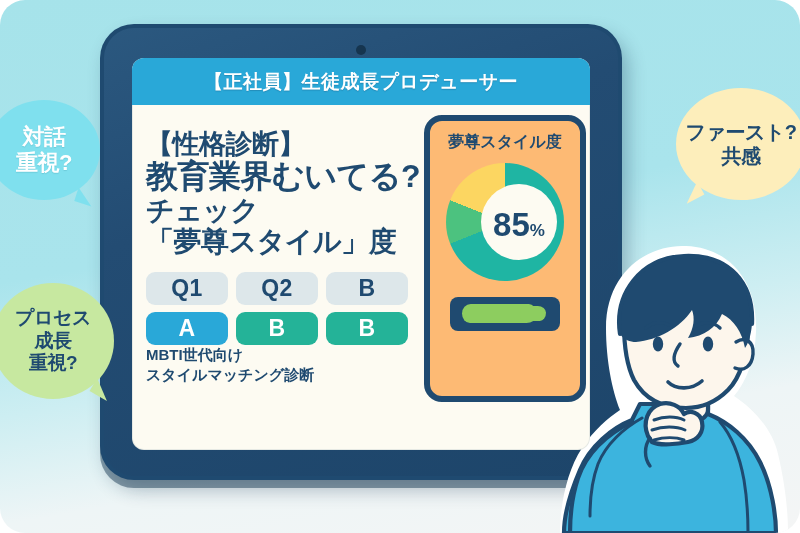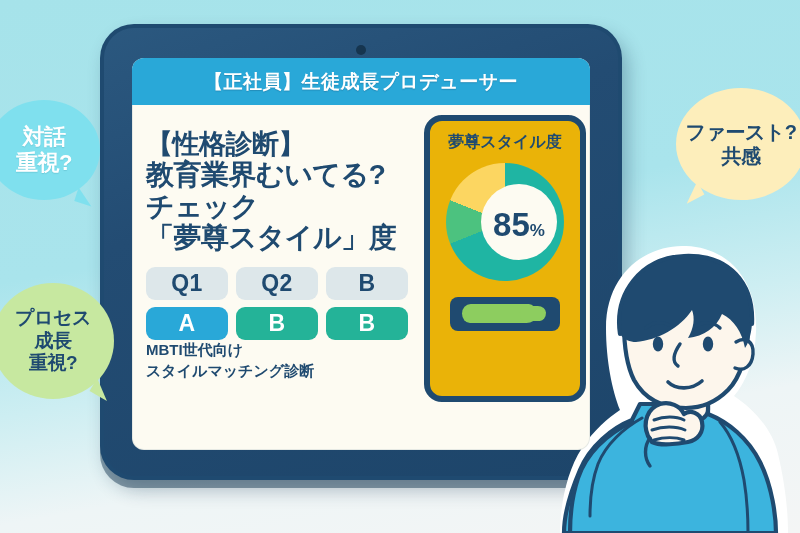--- a/index.html
+++ b/index.html
@@ -4,20 +4,21 @@
 <style>
   html,body{margin:0;padding:0;}
   body{
     width:800px;height:533px;overflow:hidden;
     font-family:"Liberation Sans","DejaVu Sans",sans-serif;
     position:relative;
   }
   #stage{
     position:absolute;inset:0;width:800px;height:533px;overflow:hidden;
     background:linear-gradient(170deg,#a6e3ea 0%,#a9e4ec 42%,#cdeef2 62%,#eef5f6 78%,#f4f5f5 100%);
+    border-radius:25px;
   }
   
   #tablet{
     position:absolute;left:100px;top:24px;width:522px;height:456px;
     background:#1f4a70;border-radius:34px;
     box-shadow:0 8px 0 rgba(16,48,76,.45), 6px 10px 18px rgba(20,50,80,.30);
   }
   #tablet:before{ 
     content:"";position:absolute;inset:4px;border-radius:30px;
     background:linear-gradient(160deg,#2b587f 0%,#234c73 35%,#1d456a 100%);
@@ -40,39 +41,39 @@
     text-shadow:0 1px 1px rgba(20,60,95,.25);white-space:nowrap;
   }
   
   #screen-body{position:relative;height:345px;}
   #left-col{position:absolute;left:14px;top:24px;width:268px;}
   .heading-line{
     color:#1f4a70;font-weight:bold;font-size:28px;line-height:1.12;
     letter-spacing:-.5px;white-space:nowrap;
   }
   #heading-l1{font-size:27px;}
-  #heading-l2{font-size:28px;}
+  #heading-l2{font-size:32px;}
   #heading-l3{font-size:28px;}
   #heading-l4{font-size:28px;}
   
   #answer-grid{margin-top:14px;display:flex;flex-direction:column;gap:7px;width:262px;}
   .answer-row{display:flex;gap:8px;}
   .pill{
     width:82px;height:33px;border-radius:9px;display:flex;align-items:center;justify-content:center;
     font-weight:bold;font-size:23px;letter-spacing:.5px;
   }
   .pill.q{background:#dde7ea;color:#1f4a70;}
   .pill.sel-blue{background:#29a8d8;color:#ffffff;}
   .pill.sel-teal{background:#24b398;color:#ffffff;}
   
   #caption{margin-top:0;color:#1f4a70;font-size:15px;font-weight:bold;line-height:1.38;}
   
   #score-card{
     position:absolute;left:292px;top:10px;width:150px;height:275px;
-    border:6px solid #1f4a70;border-radius:18px;background:#eab308;
+    border:6px solid #1f4a70;border-radius:18px;background:#fdba74;
     display:flex;flex-direction:column;align-items:center;
   }
   #score-label{
     margin-top:11px;color:#1f4a70;font-weight:bold;font-size:16px;white-space:nowrap;
   }
   #donut-wrap{position:relative;width:118px;height:118px;margin-top:10px;}
   #donut{
     position:absolute;inset:0;border-radius:50%;
     background:conic-gradient(
       from 0deg,

